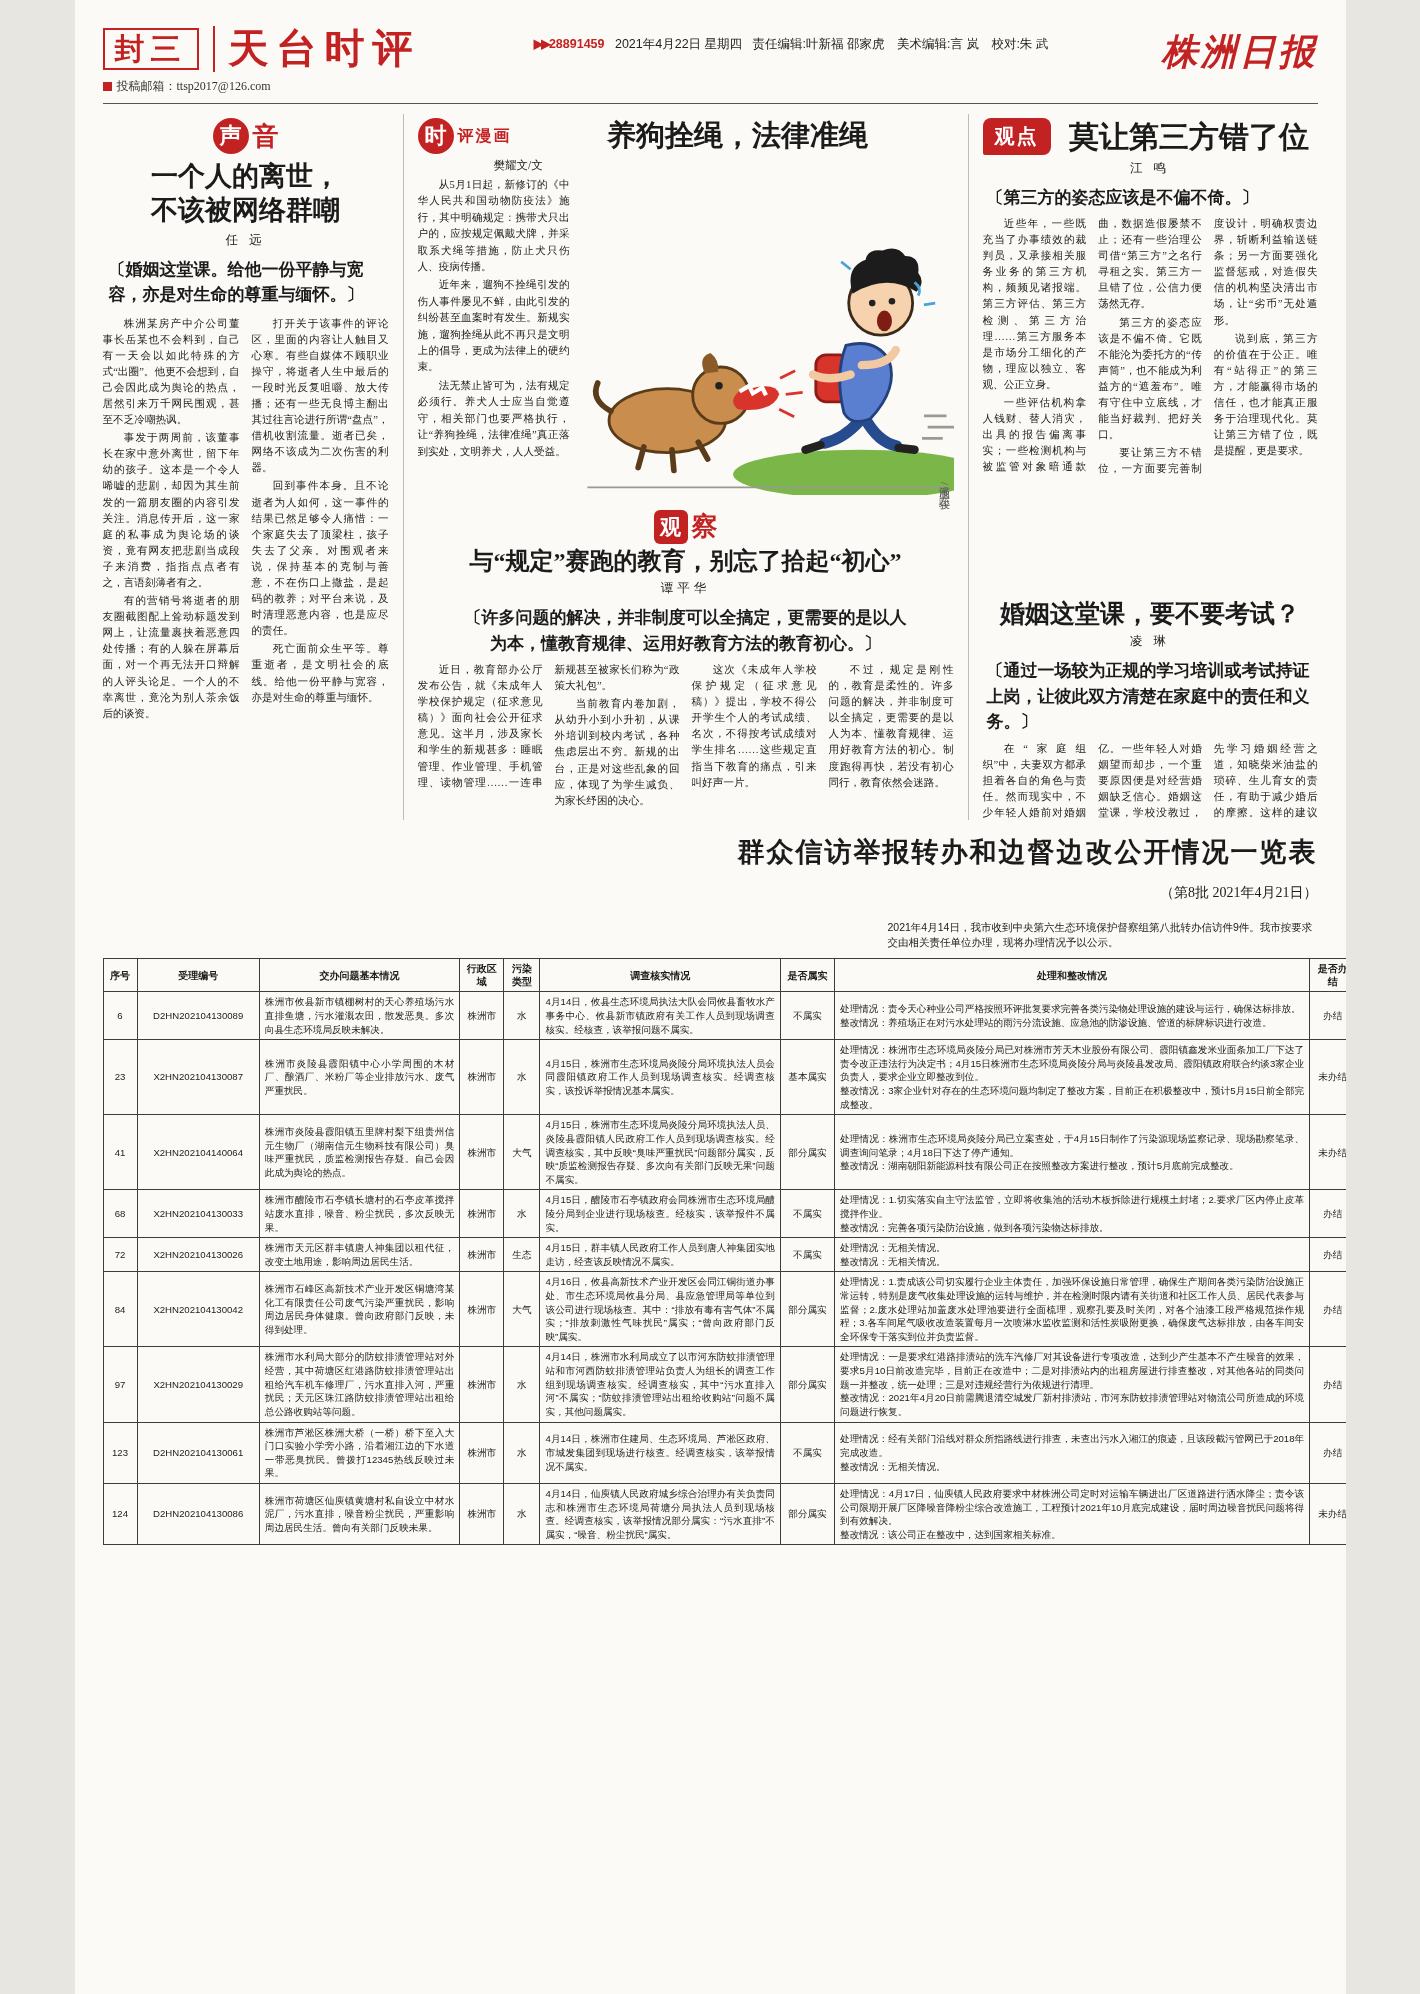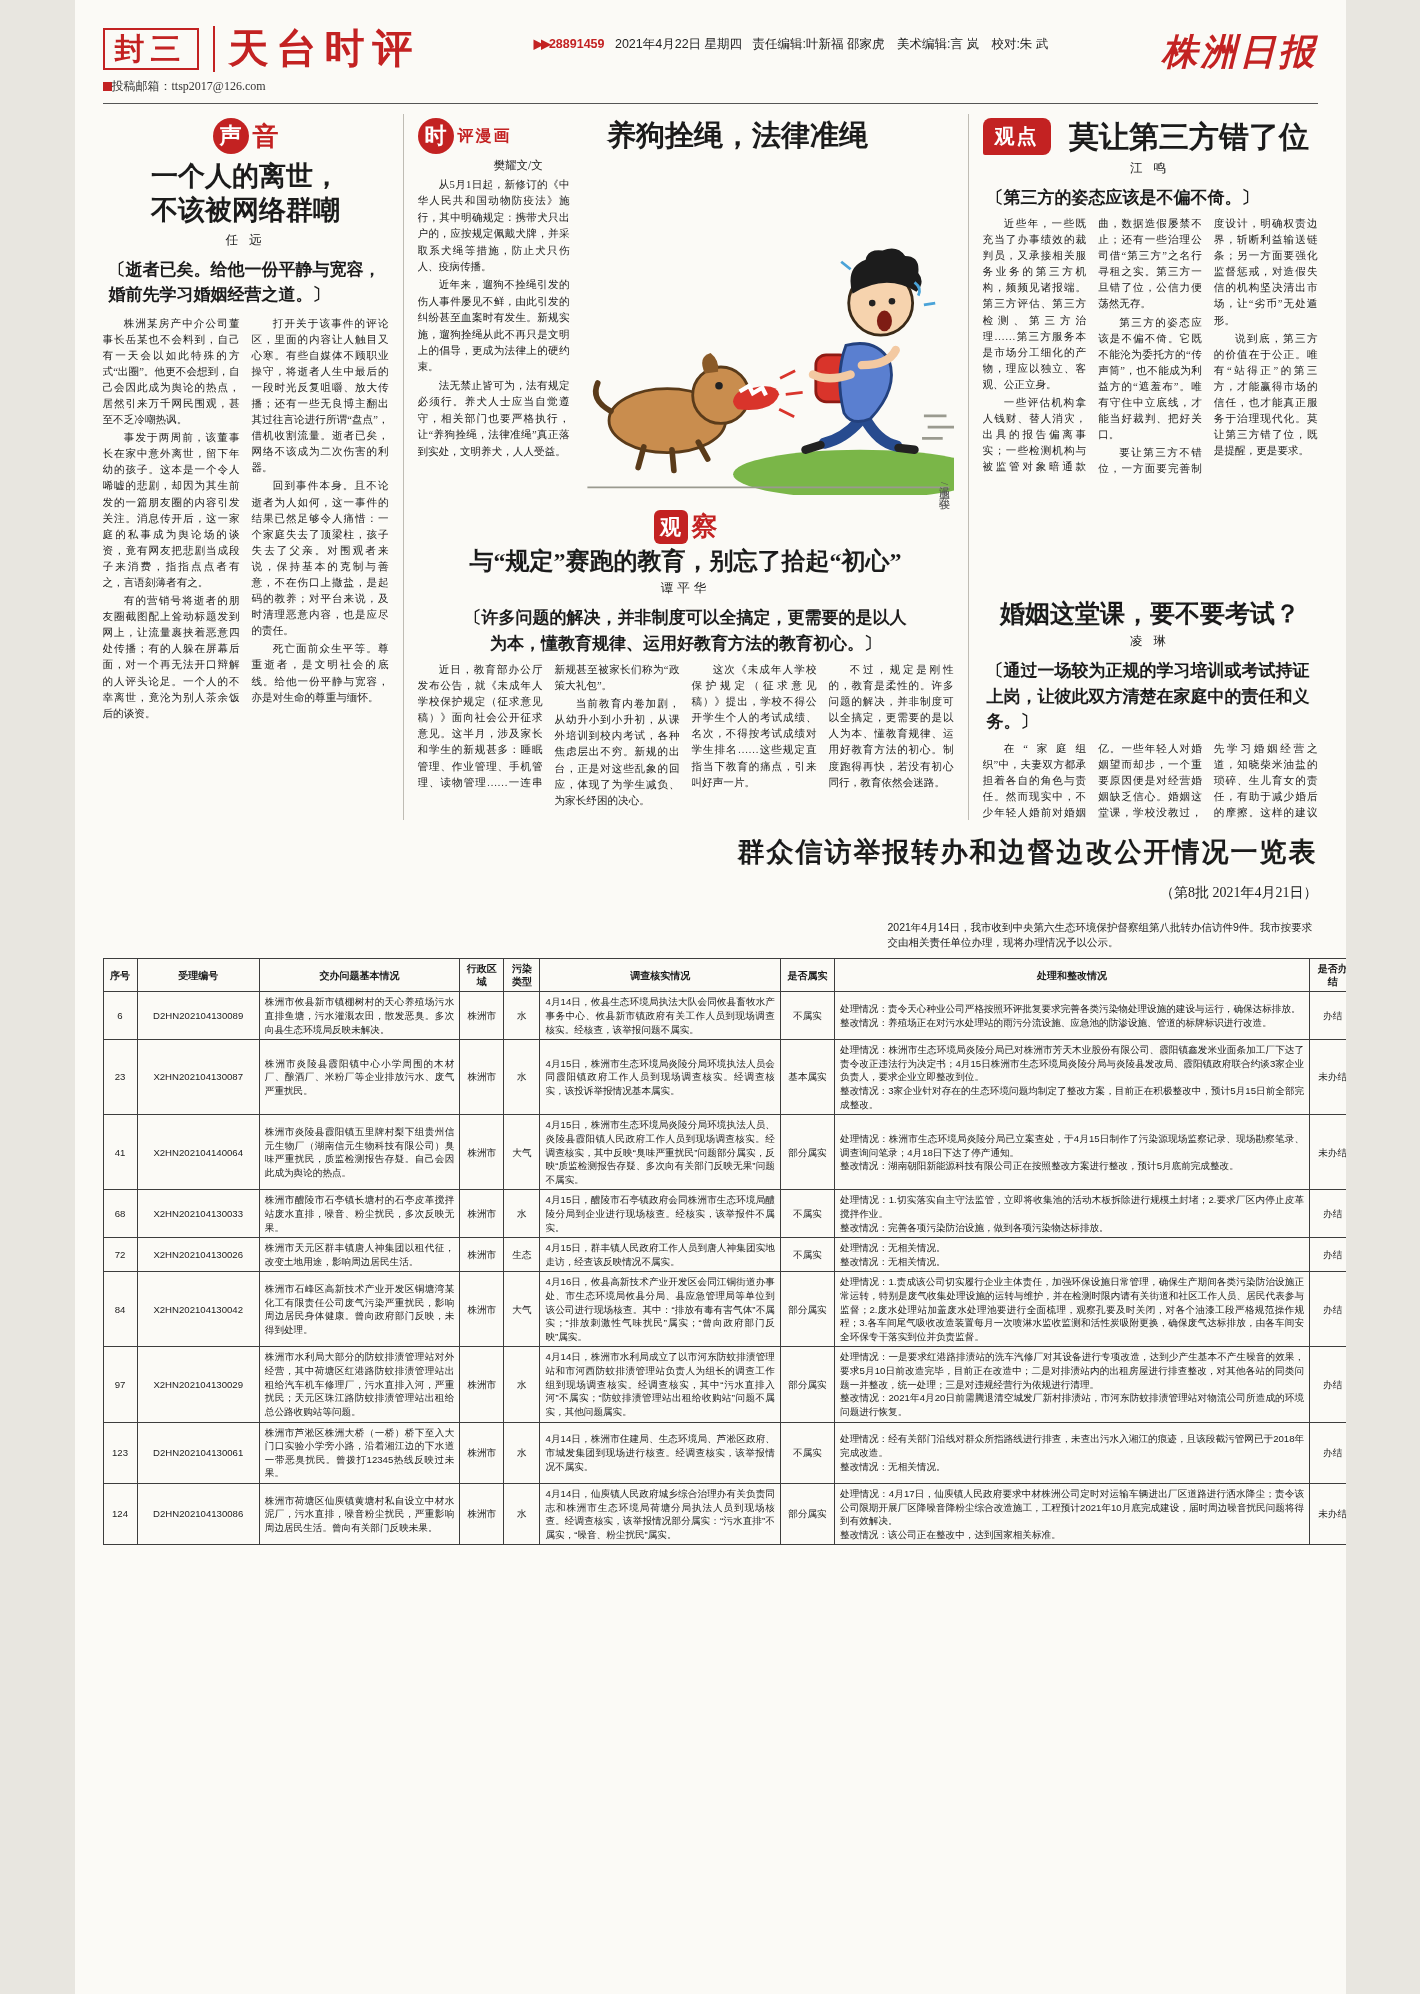--- a/index.html
+++ b/index.html
@@ -6,21 +6,21 @@
   .page{width:1271px;height:1994px;margin:0 auto;background:#fbfaf6;box-sizing:border-box;
         padding:26px 28px 20px 28px;position:relative;overflow:hidden;
         font-family:"Liberation Serif","DejaVu Serif",serif;color:#1b1b1b;}
   
   .masthead-bar{display:flex;align-items:flex-start;border-bottom:1.5px solid #555;padding-bottom:8px;}
   .edition-wrap{display:flex;align-items:center;gap:14px;}
   .edition-box{border:2.5px solid #c32222;color:#c32222;font-weight:bold;font-size:30px;
                padding:4px 10px;letter-spacing:6px;line-height:1;}
   .v-rule{width:2px;height:46px;background:#c32222;}
   .section-title{color:#c32222;font-weight:bold;font-size:40px;letter-spacing:8px;line-height:1;}
-  .email-line{font-size:12px;color:#333;margin-top:6px;display:flex;align-items:center;}
+  .email-line{font-size:12px;color:#333;margin-top:6px;display:flex;align-items:center;gap:5px;}
   .red-sq{width:9px;height:9px;background:#c32222;display:inline-block;}
   .head-center{flex:1;text-align:center;padding-top:10px;font-size:12.5px;color:#222;
                font-family:"Liberation Sans",sans-serif;}
   .head-center .phone{color:#c32222;font-weight:bold;}
   .head-center .arrows{color:#c32222;font-weight:bold;letter-spacing:-2px;}
   .paper-name{color:#c32222;font-size:36px;font-weight:bold;font-style:italic;
               letter-spacing:3px;padding-top:2px;font-family:"Liberation Serif",serif;}
   
   .badge{display:inline-flex;align-items:center;gap:4px;}
   .badge .blob{background:#c32222;color:#fff;font-weight:bold;display:inline-flex;
@@ -109,21 +109,21 @@
         <span class="badge">
           <span class="blob round">声</span>
           <span class="redchar">音</span>
         </span>
       </div>
       <h1 class="art-title center">
         <span>一个人的离世，</span><br>
         <span>不该被网络群嘲</span>
       </h1>
       <div class="author center">任 远</div>
-      <div class="intro">〔逝者已矣。给他一份平静与宽容，婚前先学习婚姻经营之道。〕</div>
+      <div class="intro">〔婚姻这堂课。给他一份平静与宽容，亦是对生命的尊重与缅怀。〕</div>
       <div class="body-cols cols2">
           <p>株洲某房产中介公司董事长岳某也不会料到，自己有一天会以如此特殊的方式“出圈”。他更不会想到，自己会因此成为舆论的热点，居然引来万千网民围观，甚至不乏冷嘲热讽。</p>
           <p>事发于两周前，该董事长在家中意外离世，留下年幼的孩子。这本是一个令人唏嘘的悲剧，却因为其生前发的一篇朋友圈的内容引发关注。消息传开后，这一家庭的私事成为舆论场的谈资，竟有网友把悲剧当成段子来消费，指指点点者有之，言语刻薄者有之。</p>
           <p>有的营销号将逝者的朋友圈截图配上耸动标题发到网上，让流量裹挟着恶意四处传播；有的人躲在屏幕后面，对一个再无法开口辩解的人评头论足。一个人的不幸离世，竟沦为别人茶余饭后的谈资。</p>
           <p>打开关于该事件的评论区，里面的内容让人触目又心寒。有些自媒体不顾职业操守，将逝者人生中最后的一段时光反复咀嚼、放大传播；还有一些无良博主翻出其过往言论进行所谓“盘点”，借机收割流量。逝者已矣，网络不该成为二次伤害的利器。</p>
           <p>回到事件本身。且不论逝者为人如何，这一事件的结果已然足够令人痛惜：一个家庭失去了顶梁柱，孩子失去了父亲。对围观者来说，保持基本的克制与善意，不在伤口上撒盐，是起码的教养；对平台来说，及时清理恶意内容，也是应尽的责任。</p>
           <p>死亡面前众生平等。尊重逝者，是文明社会的底线。给他一份平静与宽容，亦是对生命的尊重与缅怀。</p>
         </div>
     </div>
 

